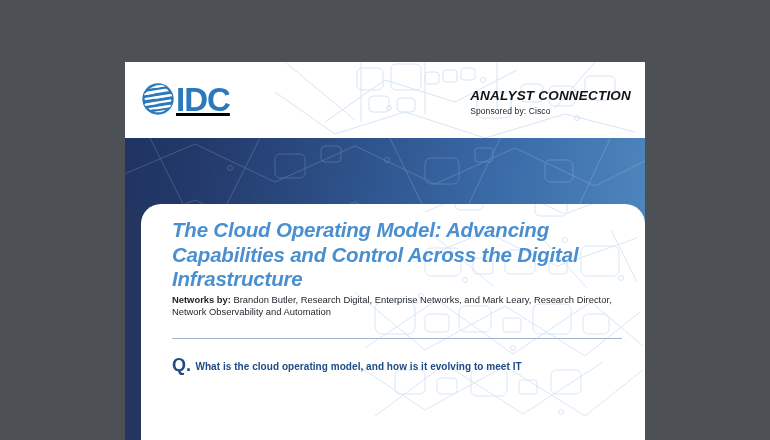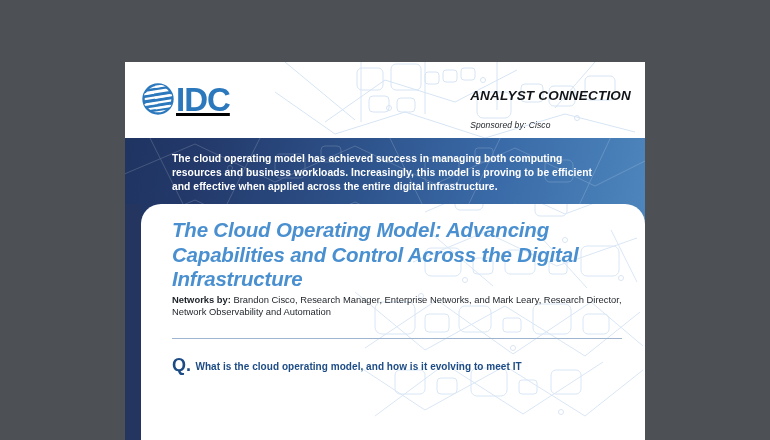--- a/index.html
+++ b/index.html
@@ -44,22 +44,22 @@
   #hdr-right{
     position:absolute;right:14px;top:26px;
   }
   .analyst{
     font-family:"Liberation Sans", sans-serif;
     font-size:13.5px;font-weight:bold;font-style:italic;
     color:#111418;letter-spacing:.2px;
   }
   .sponsored{
     font-family:"Liberation Sans", sans-serif;
-    font-size:8.5px;font-style:italic;color:#1b1f24;
-    margin-top:17px;letter-spacing:.1px;
+    font-size:8.5px;color:#1b1f24;
+    margin-top:3px;letter-spacing:.1px;
   }
 
   
   #banner{
     position:absolute;left:0;top:76px;width:520px;height:136px;
     background:linear-gradient(100deg,#1f3461 0%,#23396a 14%,#2d5189 42%,#3a6ba8 70%,#4e87bd 100%);
     overflow:hidden;
   }
   #banner .bp2{position:absolute;inset:0;opacity:.17;}
   #banner-text{
@@ -244,21 +244,20 @@
         <rect x="120" y="92" width="26" height="20" rx="5"></rect>
         <rect x="238" y="100" width="32" height="24" rx="6"></rect>
         <rect x="330" y="96" width="20" height="16" rx="4"></rect>
         <rect x="430" y="98" width="36" height="28" rx="6"></rect>
         <circle cx="105" cy="30" r="2.5"></circle>
         <circle cx="262" cy="22" r="2.5"></circle>
         <circle cx="392" cy="108" r="2.5"></circle>
         <circle cx="188" cy="114" r="2.5"></circle>
       </g>
     </svg>
-    <div id="banner-text">The cloud operating model has achieved success in managing both computing resources and business workloads. Increasingly, this model is proving to be efficient and effective when applied across the entire digital infrastructure.</div>
   </div>
 
   <div id="left-rail"></div>
 
   <div id="card">
     <svg class="bp3" viewBox="0 0 520 378" xmlns="http://www.w3.org/2000/svg" aria-hidden="true">
       <g stroke="#d3e2f3" stroke-width="1" fill="none">
         <path d="M300 150 L370 120 L440 152 L515 124"></path>
         <path d="M288 200 L360 170 L432 204 L512 176"></path>
         <rect x="330" y="126" width="28" height="22" rx="5"></rect>
@@ -298,21 +297,21 @@
       </g>
     </svg>
 
     <div id="card-inner">
       <h1 id="doc-title">The Cloud Operating Model: Advancing Capabilities and Control Across the Digital Infrastructure</h1>
 
 
 
       <div class="meta second">
         <b>Networks by:</b>
-        <span>Brandon Cisco, Research Manager, Enterprise Networks, and Mark Leary, Research Director, Network Observability and Automation</span>
+        <span>Brandon Butler, Research Digital, Enterprise Networks, and Mark Leary, Research Director, Network Observability and Automation</span>
       </div>
 
       <hr id="rule">
 
       <div id="question">
         <span class="qmark">Q.</span>
         <span class="qtext">What is the cloud operating model, and how is it evolving to meet IT</span>
       </div>
     </div>
   </div>

